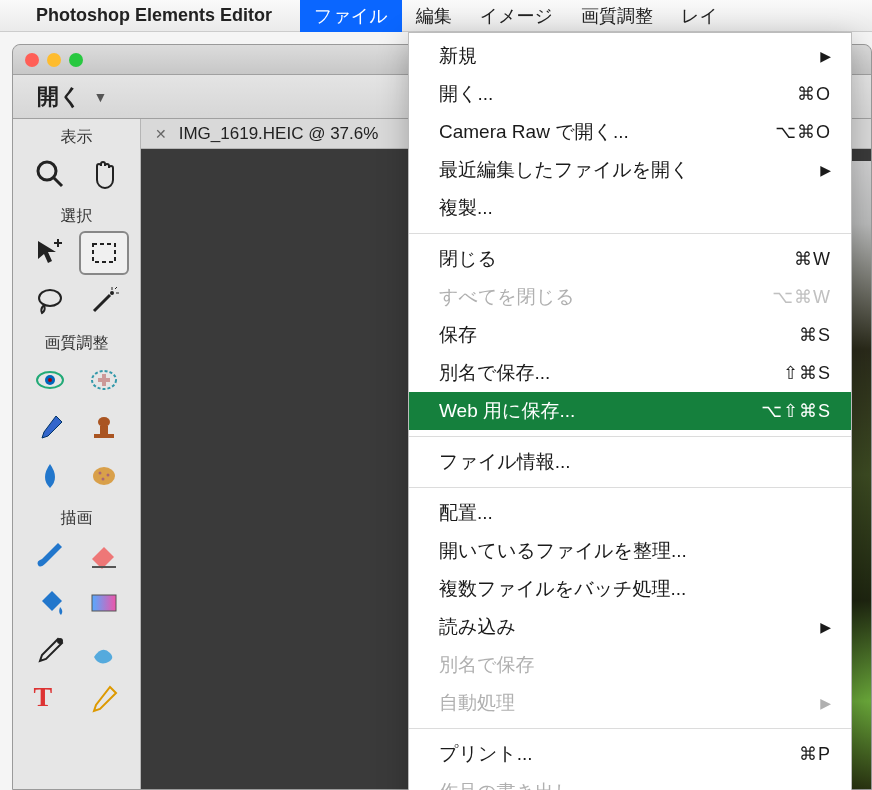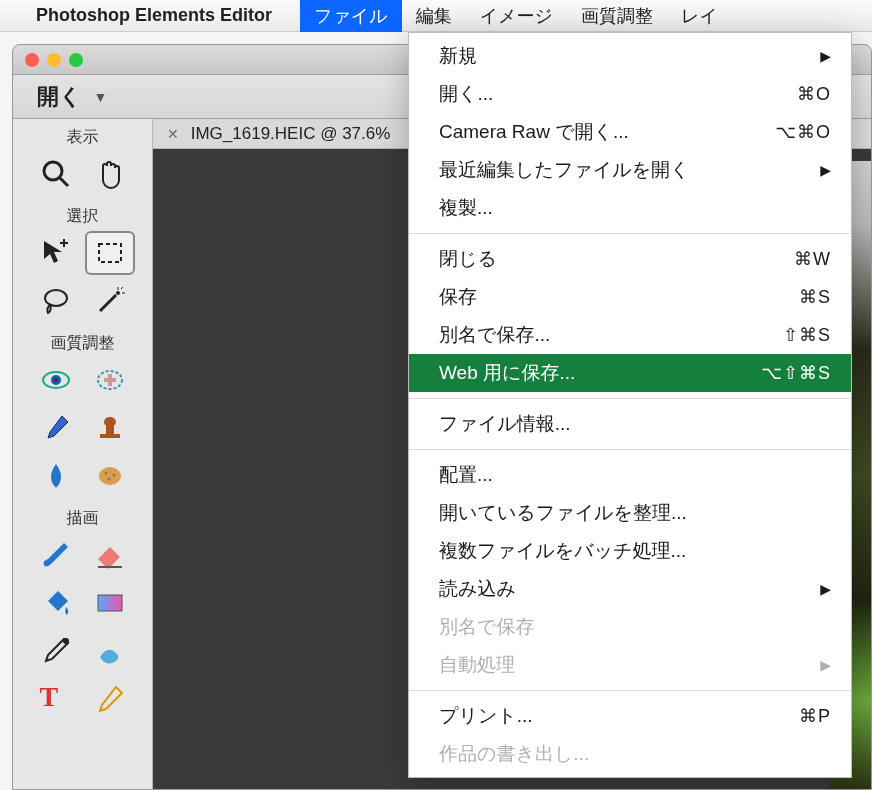--- a/index.html
+++ b/index.html
@@ -22,21 +22,21 @@
 .traffic .max { background: #28c840; }
 
 
 .toolbar-row { height: 44px; background: linear-gradient(#e4e4e4,#d6d6d6); display: flex; align-items: center; padding-left: 24px; font-size: 22px; font-weight: 600; color: #222; border-bottom: 1px solid #a0a0a0; gap: 12px; }
 .toolbar-row .chev { font-size: 14px; color: #555; }
 
 
 .app-body { display: flex; height: calc(100% - 74px); }
 
 
-.tools { width: 140px; background: #e6e6e6; border-right: 1px solid #b5b5b5; display: flex; flex-direction: column; align-items: center; padding-top: 4px; }
+.tools { width: 128px; background: #e6e6e6; border-right: 1px solid #b5b5b5; display: flex; flex-direction: column; align-items: center; padding-top: 4px; }
 .tool-section-label { font-size: 16px; color: #333; margin: 4px 0 4px; }
 .tool-grid { display: grid; grid-template-columns: 50px 50px; gap: 4px; padding-bottom: 6px; }
 .tool-cell { width: 50px; height: 44px; border-radius: 6px; display: flex; align-items: center; justify-content: center; }
 .tool-cell.selected { border: 2px solid #888; background: #f0f0f0; }
 .tool-cell svg, .tool-cell span.glyph { width: 32px; height: 32px; }
 .glyph { font-size: 28px; line-height: 1; }
 
 
 .doc-area { flex: 1; display: flex; flex-direction: column; }
 .tab-strip { height: 30px; background: #d9d9d9; display: flex; align-items: center; border-bottom: 1px solid #b5b5b5; padding-left: 14px; font-size: 17px; color: #222; gap: 12px; }
@@ -255,20 +255,24 @@
     </div>
     <div class="dd-item">
       <span>複製...</span>
       <span></span>
     </div>
     <div class="dd-sep"></div>
     <div class="dd-item">
       <span>閉じる</span>
       <span class="sc">⌘W</span>
     </div>
+    <div class="dd-item disabled">
+      <span>すべてを閉じる</span>
+      <span class="sc">⌥⌘W</span>
+    </div>
     <div class="dd-item">
       <span>保存</span>
       <span class="sc">⌘S</span>
     </div>
     <div class="dd-item">
       <span>別名で保存...</span>
       <span class="sc">⇧⌘S</span>
     </div>
     <div class="dd-item highlight">
       <span>Web 用に保存...</span>

